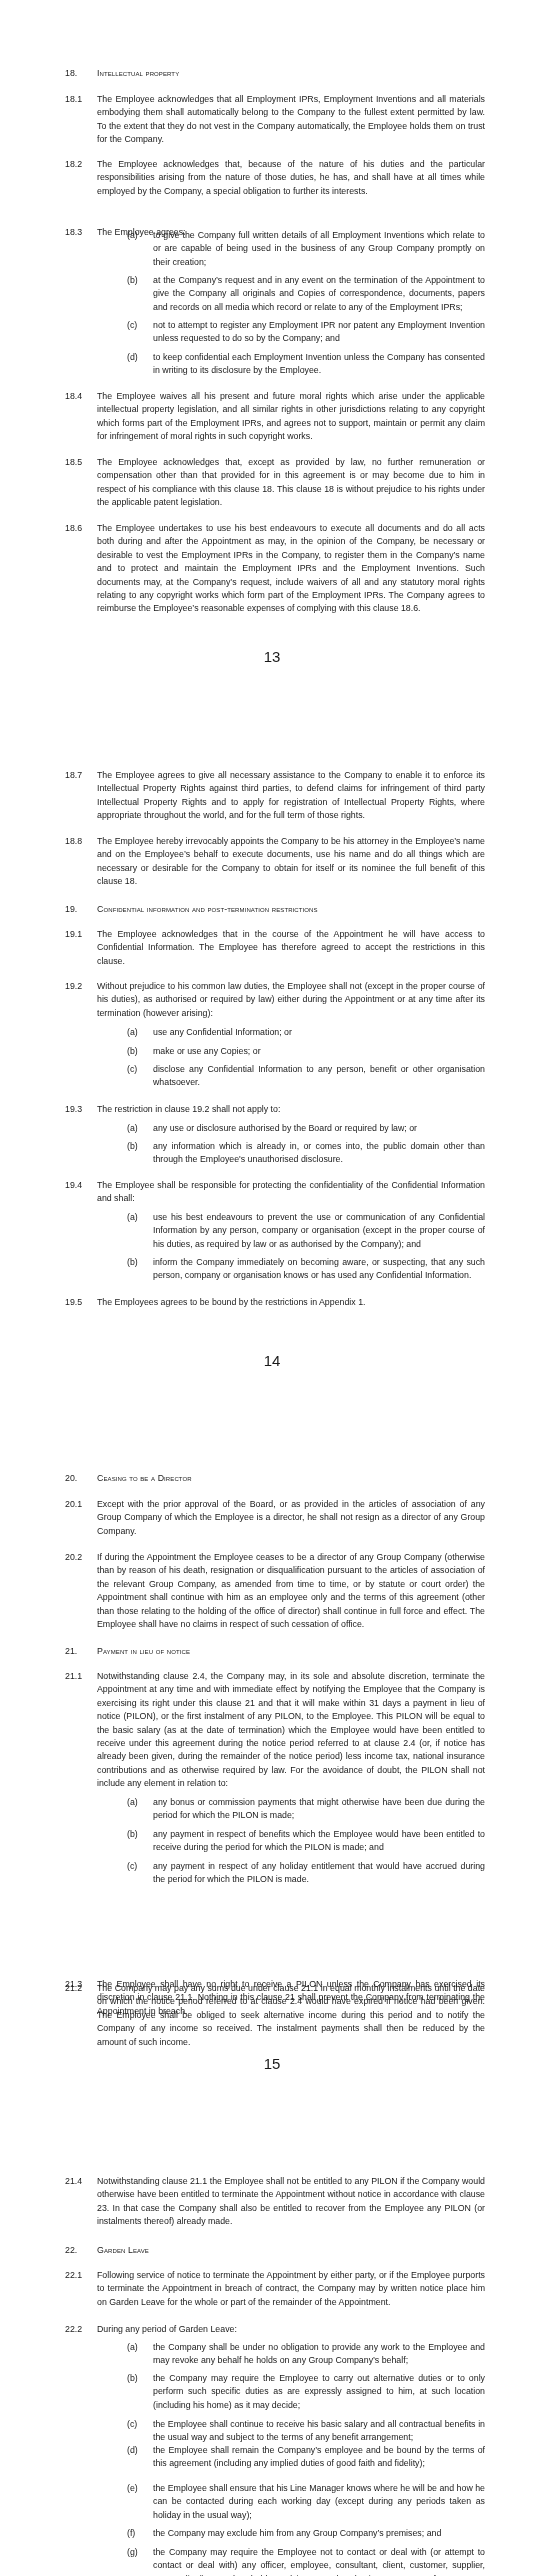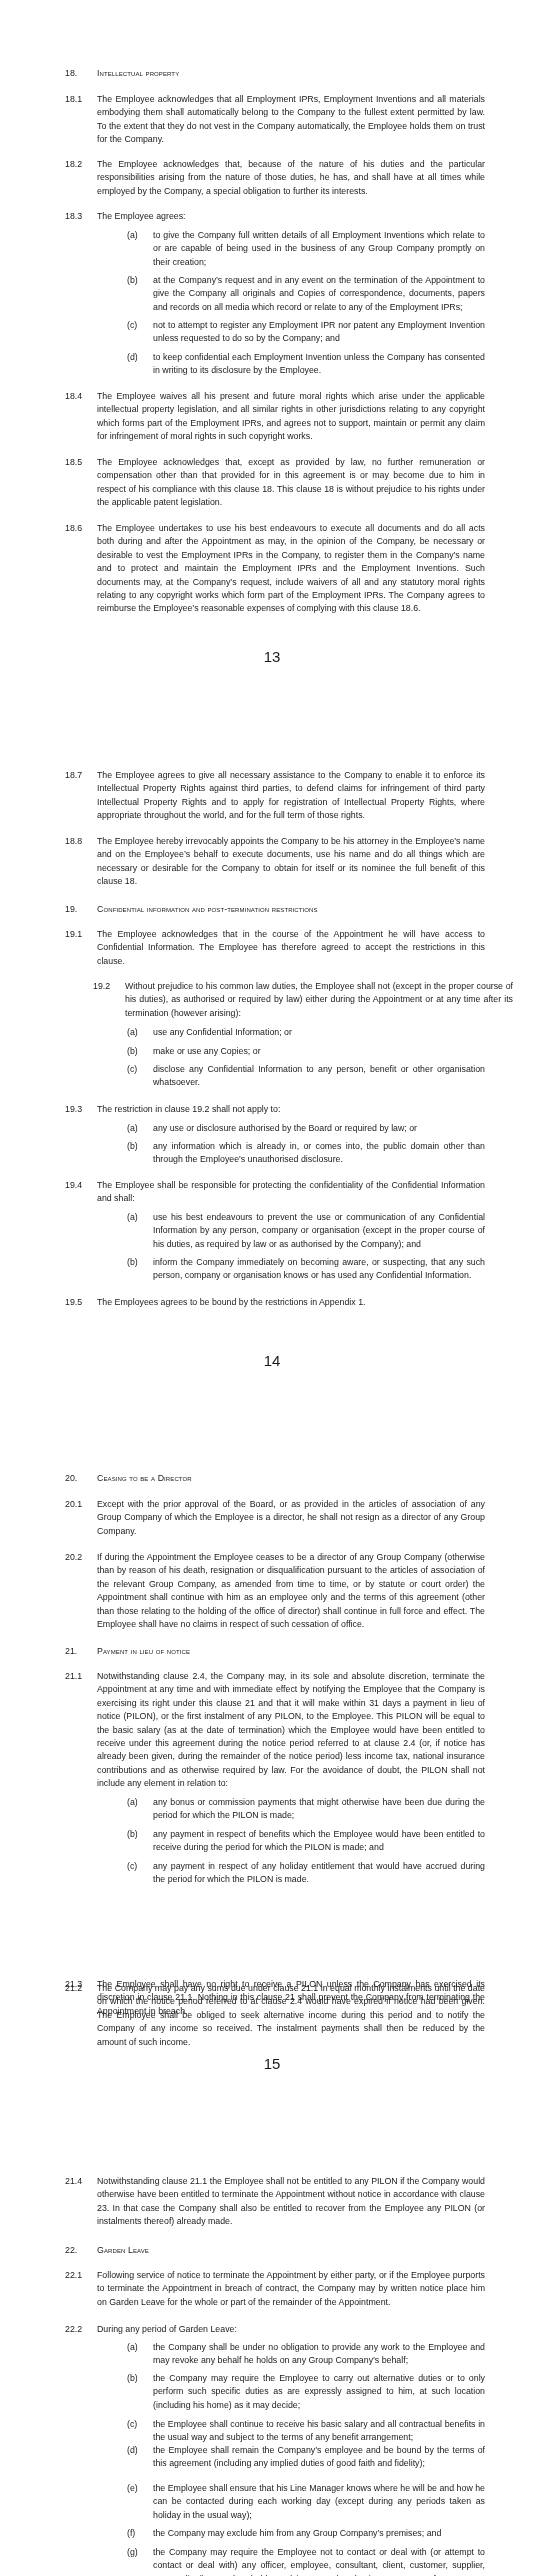--- a/index.html
+++ b/index.html
@@ -24,21 +24,21 @@
         <div class="blk txt heading">Intellectual property</div>
       </div>
       <div class="row" style="top: 93px;">
         <div class="blk num">18.1</div>
         <div class="blk txt">The Employee acknowledges that all Employment IPRs, Employment Inventions and all materials embodying them shall automatically belong to the Company to the fullest extent permitted by law. To the extent that they do not vest in the Company automatically, the Employee holds them on trust for the Company.</div>
       </div>
       <div class="row" style="top: 158px;">
         <div class="blk num">18.2</div>
         <div class="blk txt">The Employee acknowledges that, because of the nature of his duties and the particular responsibilities arising from the nature of those duties, he has, and shall have at all times while employed by the Company, a special obligation to further its interests.</div>
       </div>
-      <div class="row" style="top: 210px; text-decoration: underline;">
+      <div class="row" style="top: 226px; text-decoration: underline;">
         <div class="blk num">18.3</div>
         <div class="blk txt">The Employee agrees:</div>
       </div>
       <div class="row" style="top: 229px;">
         <div class="blk sub-label">(a)</div>
         <div class="blk sub-txt">to give the Company full written details of all Employment Inventions which relate to or are capable of being used in the business of any Group Company promptly on their creation;</div>
       </div>
       <div class="row" style="top: 274px;">
         <div class="blk sub-label">(b)</div>
         <div class="blk sub-txt">at the Company’s request and in any event on the termination of the Appointment to give the Company all originals and Copies of correspondence, documents, papers and records on all media which record or relate to any of the Employment IPRs;</div>
@@ -75,21 +75,21 @@
         <div class="blk txt">The Employee hereby irrevocably appoints the Company to be his attorney in the Employee’s name and on the Employee’s behalf to execute documents, use his name and do all things which are necessary or desirable for the Company to obtain for itself or its nominee the full benefit of this clause 18.</div>
       </div>
       <div class="row" style="top: 903px;">
         <div class="blk num">19.</div>
         <div class="blk txt heading">Confidential information and post-termination restrictions</div>
       </div>
       <div class="row" style="top: 928px;">
         <div class="blk num">19.1</div>
         <div class="blk txt">The Employee acknowledges that in the course of the Appointment he will have access to Confidential Information. The Employee has therefore agreed to accept the restrictions in this clause.</div>
       </div>
-      <div class="row" style="top: 980px; margin-left: 28px;">
+      <div class="row" style="top: 980px;">
         <div class="blk num">19.2</div>
         <div class="blk txt">Without prejudice to his common law duties, the Employee shall not (except in the proper course of his duties), as authorised or required by law) either during the Appointment or at any time after its termination (however arising):</div>
       </div>
       <div class="row" style="top: 1026px;">
         <div class="blk sub-label">(a)</div>
         <div class="blk sub-txt">use any Confidential Information; or</div>
       </div>
       <div class="row" style="top: 1045px;">
         <div class="blk sub-label">(b)</div>
         <div class="blk sub-txt">make or use any Copies; or</div>

